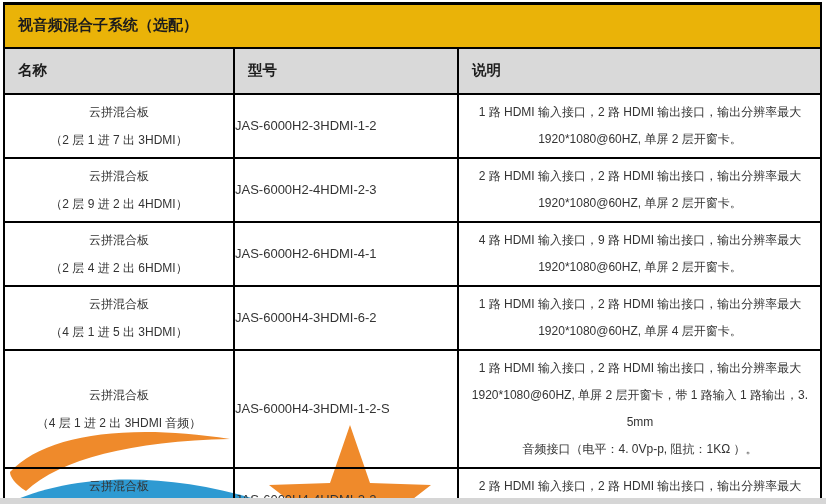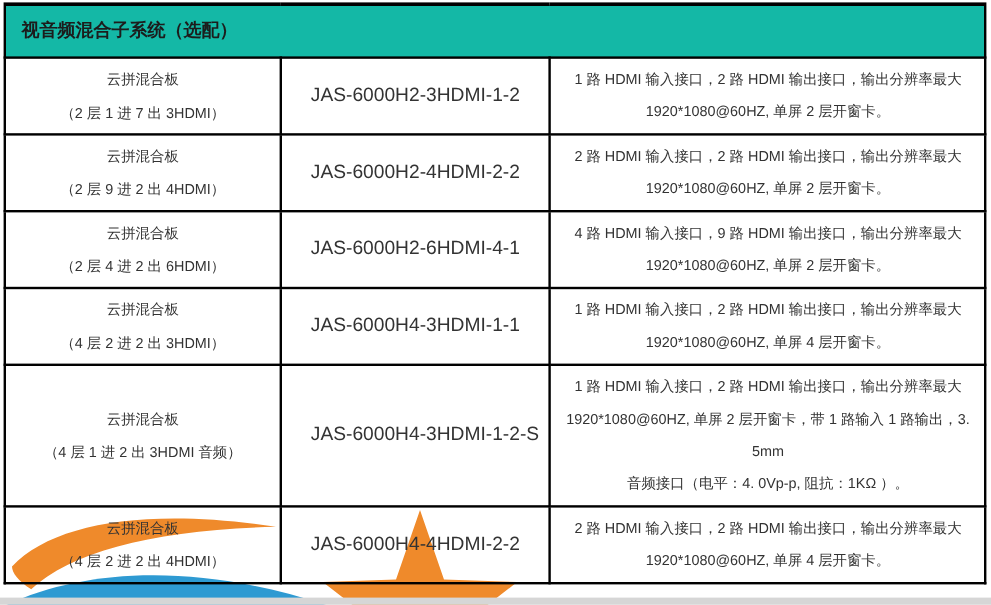--- a/index.html
+++ b/index.html
@@ -9,26 +9,26 @@
 
   
   .watermark { position:absolute; left:0; top:415px; width:470px; height:89px;
                z-index:0; overflow:hidden; }
 
   .spec-table { position:relative; z-index:1; border-collapse:collapse; table-layout:fixed;
                 width:817px; margin:2px 0 0 3px; border:2px solid #000; border-top-width:3px;
                 color:#333; }
   .spec-table td, .spec-table th { border:2px solid #000; background:transparent;
                 vertical-align:middle; }
-  .title-row td { background:#14b8a6; height:44px; font-weight:bold; font-size:15px;
+  .title-row td { background:#eab308; height:44px; font-weight:bold; font-size:15px;
                 color:#1c1c1c; padding-left:13px; text-align:left; }
   .head-row th { background:#d9d9d9; height:46px; font-weight:bold; font-size:14.5px;
                 color:#1c1c1c; padding-left:13px; text-align:left; }
   .name-cell { text-align:center; font-size:12px; line-height:28px; }
-  .model-cell { font-size:16px; padding-left:24px; text-align:left; }
+  .model-cell { font-size:13px; padding-left:0; text-align:left; }
   .desc-cell { font-size:12px; line-height:27px; padding:4px 6px 4px 7px; text-align:center; }
   .h56{height:56px} .h55{height:55px} .h54{height:54px} .h82{height:82px}
 
   .bottom-band { position:absolute; left:0; right:0; bottom:0; height:8px;
                  background:#d6d6d6; z-index:2; }
 </style>
 </head>
 <body>
 
 <div class="page">
@@ -44,39 +44,44 @@
   <table class="spec-table">
     <colgroup>
       <col style="width:230px">
         <col style="width:224px">
         <col style="width:363px">
     </colgroup>
     <tbody>
         <tr class="title-row">
       <td colspan="3">视音频混合子系统（选配）</td>
     </tr>
+    <tr class="head-row">
+      <th>名称</th>
+      <th>型号</th>
+      <th>说明</th>
+    </tr>
 
     <tr class="h56">
       <td class="name-cell">
         <div>云拼混合板</div>
         <div>（2 层 1 进 7 出 3HDMI）</div>
       </td>
       <td class="model-cell">JAS-6000H2-3HDMI-1-2</td>
       <td class="desc-cell">
         <div>1 路 HDMI 输入接口，2 路 HDMI 输出接口，输出分辨率最大</div>
         <div>1920*1080@60HZ, 单屏 2 层开窗卡。</div>
       </td>
     </tr>
 
     <tr class="h55">
       <td class="name-cell">
         <div>云拼混合板</div>
         <div>（2 层 9 进 2 出 4HDMI）</div>
       </td>
-      <td class="model-cell">JAS-6000H2-4HDMI-2-2</td>
+      <td class="model-cell">JAS-6000H2-4HDMI-2-3</td>
       <td class="desc-cell">
         <div>2 路 HDMI 输入接口，2 路 HDMI 输出接口，输出分辨率最大</div>
         <div>1920*1080@60HZ, 单屏 2 层开窗卡。</div>
       </td>
     </tr>
 
     <tr class="h54">
       <td class="name-cell">
         <div>云拼混合板</div>
         <div>（2 层 4 进 2 出 6HDMI）</div>
@@ -84,23 +89,23 @@
       <td class="model-cell">JAS-6000H2-6HDMI-4-1</td>
       <td class="desc-cell">
         <div>4 路 HDMI 输入接口，9 路 HDMI 输出接口，输出分辨率最大</div>
         <div>1920*1080@60HZ, 单屏 2 层开窗卡。</div>
       </td>
     </tr>
 
     <tr class="h54">
       <td class="name-cell">
         <div>云拼混合板</div>
-        <div>（4 层 2 进 2 出 3HDMI）</div>
+        <div>（4 层 1 进 5 出 3HDMI）</div>
       </td>
-      <td class="model-cell">JAS-6000H4-3HDMI-1-1</td>
+      <td class="model-cell">JAS-6000H4-3HDMI-6-2</td>
       <td class="desc-cell">
         <div>1 路 HDMI 输入接口，2 路 HDMI 输出接口，输出分辨率最大</div>
         <div>1920*1080@60HZ, 单屏 4 层开窗卡。</div>
       </td>
     </tr>
 
     <tr class="h82">
       <td class="name-cell">
         <div>云拼混合板</div>
         <div>（4 层 1 进 2 出 3HDMI 音频）</div>

